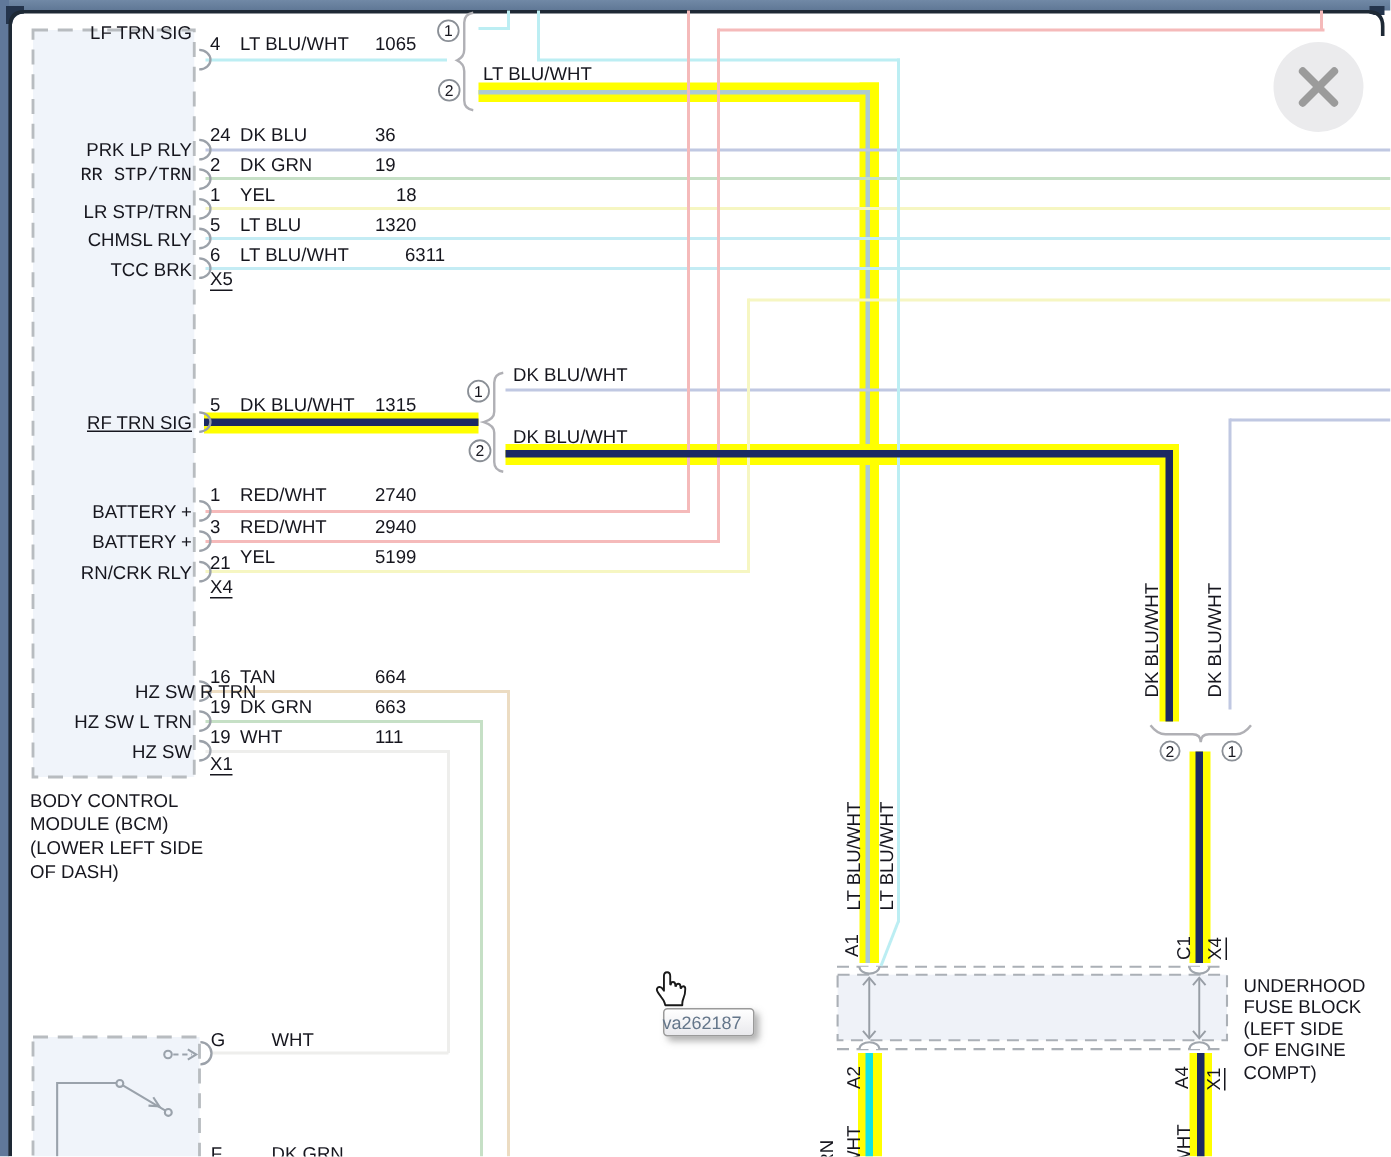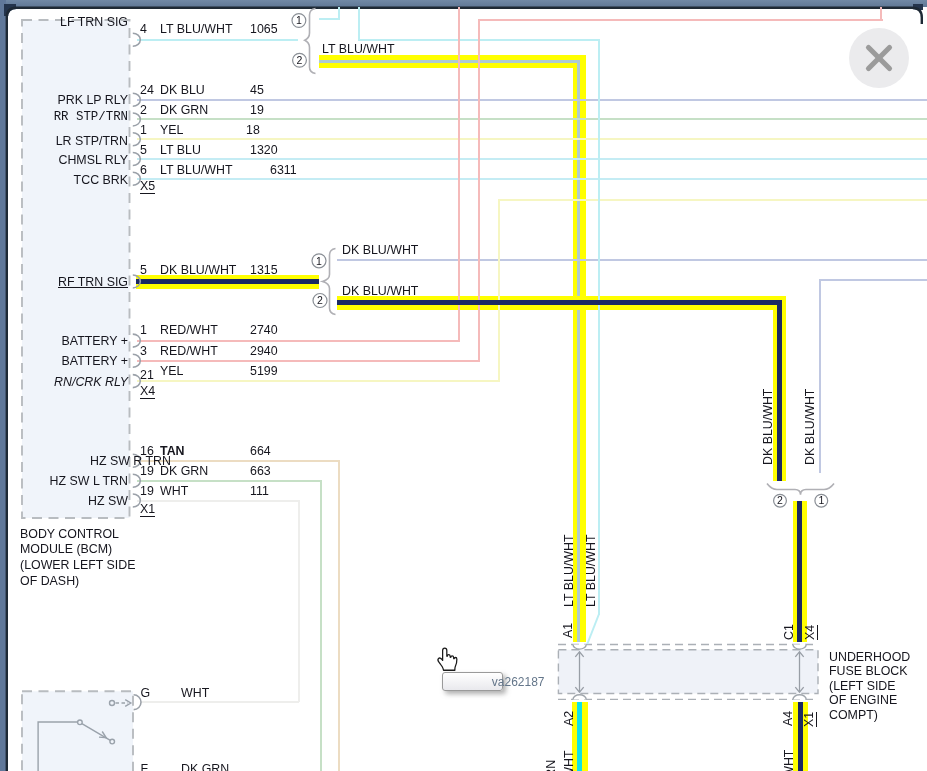--- a/index.html
+++ b/index.html
@@ -157,37 +157,37 @@
 
 <div class="lbl" style="top:15px;">LF TRN SIG</div>
 <div class="lbl" style="top:93.4px;">PRK LP RLY</div>
 <div class="lbl" style="top:110px;font-family:Liberation Mono, monospace;">RR STP/TRN</div>
 <div class="lbl" style="top:134.0px;">LR STP/TRN</div>
 <div class="lbl" style="top:153px;">CHMSL RLY</div>
 <div class="lbl" style="top:172.8px;">TCC BRK</div>
 <div class="lbl" style="top:274.9px;text-decoration:underline;">RF TRN SIG</div>
 <div class="lbl" style="top:334.4px;">BATTERY +</div>
 <div class="lbl" style="top:354.4px;">BATTERY +</div>
-<div class="lbl" style="top:374.9px;font-style:italic;">RN/CRK RLY</div>
+<div class="lbl" style="top:374.9px;">RN/CRK RLY</div>
 <div class="lbl" style="top:454.4px;margin-left:43px;">HZ SW R TRN</div>
 <div class="lbl" style="top:474.4px;">HZ SW L TRN</div>
 <div class="lbl" style="top:494.4px;">HZ SW</div>
 
 <div class="t" style="left:140px;top:22.2px;">4</div>
 <div class="t" style="left:160px;top:22.2px;">LT BLU/WHT</div>
 <div class="t" style="left:250px;top:22.2px;">1065</div>
 <div class="t" style="left:140px;top:83.0px;">24</div>
 <div class="t" style="left:160px;top:83.0px;">DK BLU</div>
-<div class="t" style="left:250px;top:83.0px;">45</div>
+<div class="t" style="left:250px;top:83.0px;">36</div>
 <div class="t" style="left:140px;top:103.0px;">2</div>
 <div class="t" style="left:160px;top:103.0px;">DK GRN</div>
 <div class="t" style="left:250px;top:103.0px;">19</div>
 <div class="t" style="left:140px;top:123.0px;">1</div>
 <div class="t" style="left:160px;top:123.0px;">YEL</div>
-<div class="t" style="left:246px;top:123.0px;">18</div>
+<div class="t" style="left:264px;top:123.0px;">18</div>
 <div class="t" style="left:140px;top:143.0px;">5</div>
 <div class="t" style="left:160px;top:143.0px;">LT BLU</div>
 <div class="t" style="left:250px;top:143.0px;">1320</div>
 <div class="t" style="left:140px;top:163.0px;">6</div>
 <div class="t" style="left:160px;top:163.0px;">LT BLU/WHT</div>
 <div class="t" style="left:250px;top:163.0px;margin-left:20px;">6311</div>
 <div class="t" style="left:140px;top:179px;"><span style="border-bottom:1.4px solid #16161e;">X5</span></div>
 <div class="t" style="left:140px;top:263.3px;">5</div>
 <div class="t" style="left:160px;top:263.3px;">DK BLU/WHT</div>
 <div class="t" style="left:250px;top:263.3px;">1315</div>
@@ -195,21 +195,21 @@
 <div class="t" style="left:160px;top:323.4px;">RED/WHT</div>
 <div class="t" style="left:250px;top:323.4px;">2740</div>
 <div class="t" style="left:140px;top:343.8px;">3</div>
 <div class="t" style="left:160px;top:343.8px;">RED/WHT</div>
 <div class="t" style="left:250px;top:343.8px;">2940</div>
 <div class="t" style="left:140px;top:368px;">21</div>
 <div class="t" style="left:160px;top:364.0px;">YEL</div>
 <div class="t" style="left:250px;top:364.0px;">5199</div>
 <div class="t" style="left:140px;top:384px;"><span style="border-bottom:1.4px solid #16161e;">X4</span></div>
 <div class="t" style="left:140px;top:444.0px;">16</div>
-<div class="t" style="left:160px;top:444.0px;font-weight:bold;">TAN</div>
+<div class="t" style="left:160px;top:444.0px;">TAN</div>
 <div class="t" style="left:250px;top:444.0px;">664</div>
 <div class="t" style="left:140px;top:464.0px;">19</div>
 <div class="t" style="left:160px;top:464.0px;">DK GRN</div>
 <div class="t" style="left:250px;top:464.0px;">663</div>
 <div class="t" style="left:140px;top:484.0px;">19</div>
 <div class="t" style="left:160px;top:484.0px;">WHT</div>
 <div class="t" style="left:250px;top:484.0px;">111</div>
 <div class="t" style="left:140px;top:501.5px;"><span style="border-bottom:1.4px solid #16161e;">X1</span></div>
 <div class="t" style="left:140.5px;top:685.5px;">G</div>
 <div class="t" style="left:181px;top:685.5px;">WHT</div>
@@ -242,13 +242,13 @@
   <g stroke="#9b9b9b" stroke-width="5.2" stroke-linecap="round">
     <line x1="19.5" y1="19.5" x2="40.5" y2="40.5"></line>
     <line x1="40.5" y1="19.5" x2="19.5" y2="40.5"></line>
   </g>
 </svg>
 
 <svg class="abs" style="left:430px;top:640px;" width="90" height="60" viewBox="0 0 90 60">
   <path d="M13.6 30.2 L13.0 28.4 C12.6 27.2 11.9 26.2 10.8 24.9 L8.6 22.1 C7.4 20.6 7.25 19.2 8.2 18.4 C9.15 17.6 10.7 18.0 11.8 19.4 L12.6 20.4 L12.6 10.6 C12.6 9.1 13.5 8.1 14.85 8.1 C16.2 8.1 17.1 9.1 17.1 10.6 L17.1 16.2 L17.55 16.25 C17.6 15.3 18.25 14.65 19.1 14.65 C19.95 14.65 20.6 15.3 20.7 16.3 L20.78 17.2 L21.3 17.27 C21.45 16.4 22.05 15.85 22.85 15.85 C23.7 15.85 24.3 16.45 24.42 17.45 L24.52 18.6 L25.0 18.68 C25.2 17.95 25.75 17.5 26.45 17.5 C27.3 17.5 27.9 18.2 27.9 19.2 C27.9 21.9 27.45 23.8 26.6 25.5 C26.0 26.8 25.75 27.8 25.75 29.15 L25.75 30.2 Z" transform="translate(13,0) scale(0.93,1) translate(-13,0)" fill="#fff" stroke="#1a1a1a" stroke-width="1.35" stroke-linejoin="round"></path>
 </svg>
 <div class="abs" style="left:441.7px;top:672px;width:59px;height:17px;border:1px solid #9a9a9a;border-radius:3px;background:linear-gradient(#ffffff,#e9e9ed);box-shadow:3px 3px 5px rgba(110,110,110,0.55);"></div>
-<div class="abs" style="left:441.7px;top:674.5px;width:59px;text-align:center;font-size:12px;color:#64768a;padding-left:47px;">va262187</div>
+<div class="abs" style="left:441.7px;top:674.5px;width:59px;font-size:12px;color:#64768a;">va262187</div>
 
 </body></html>

